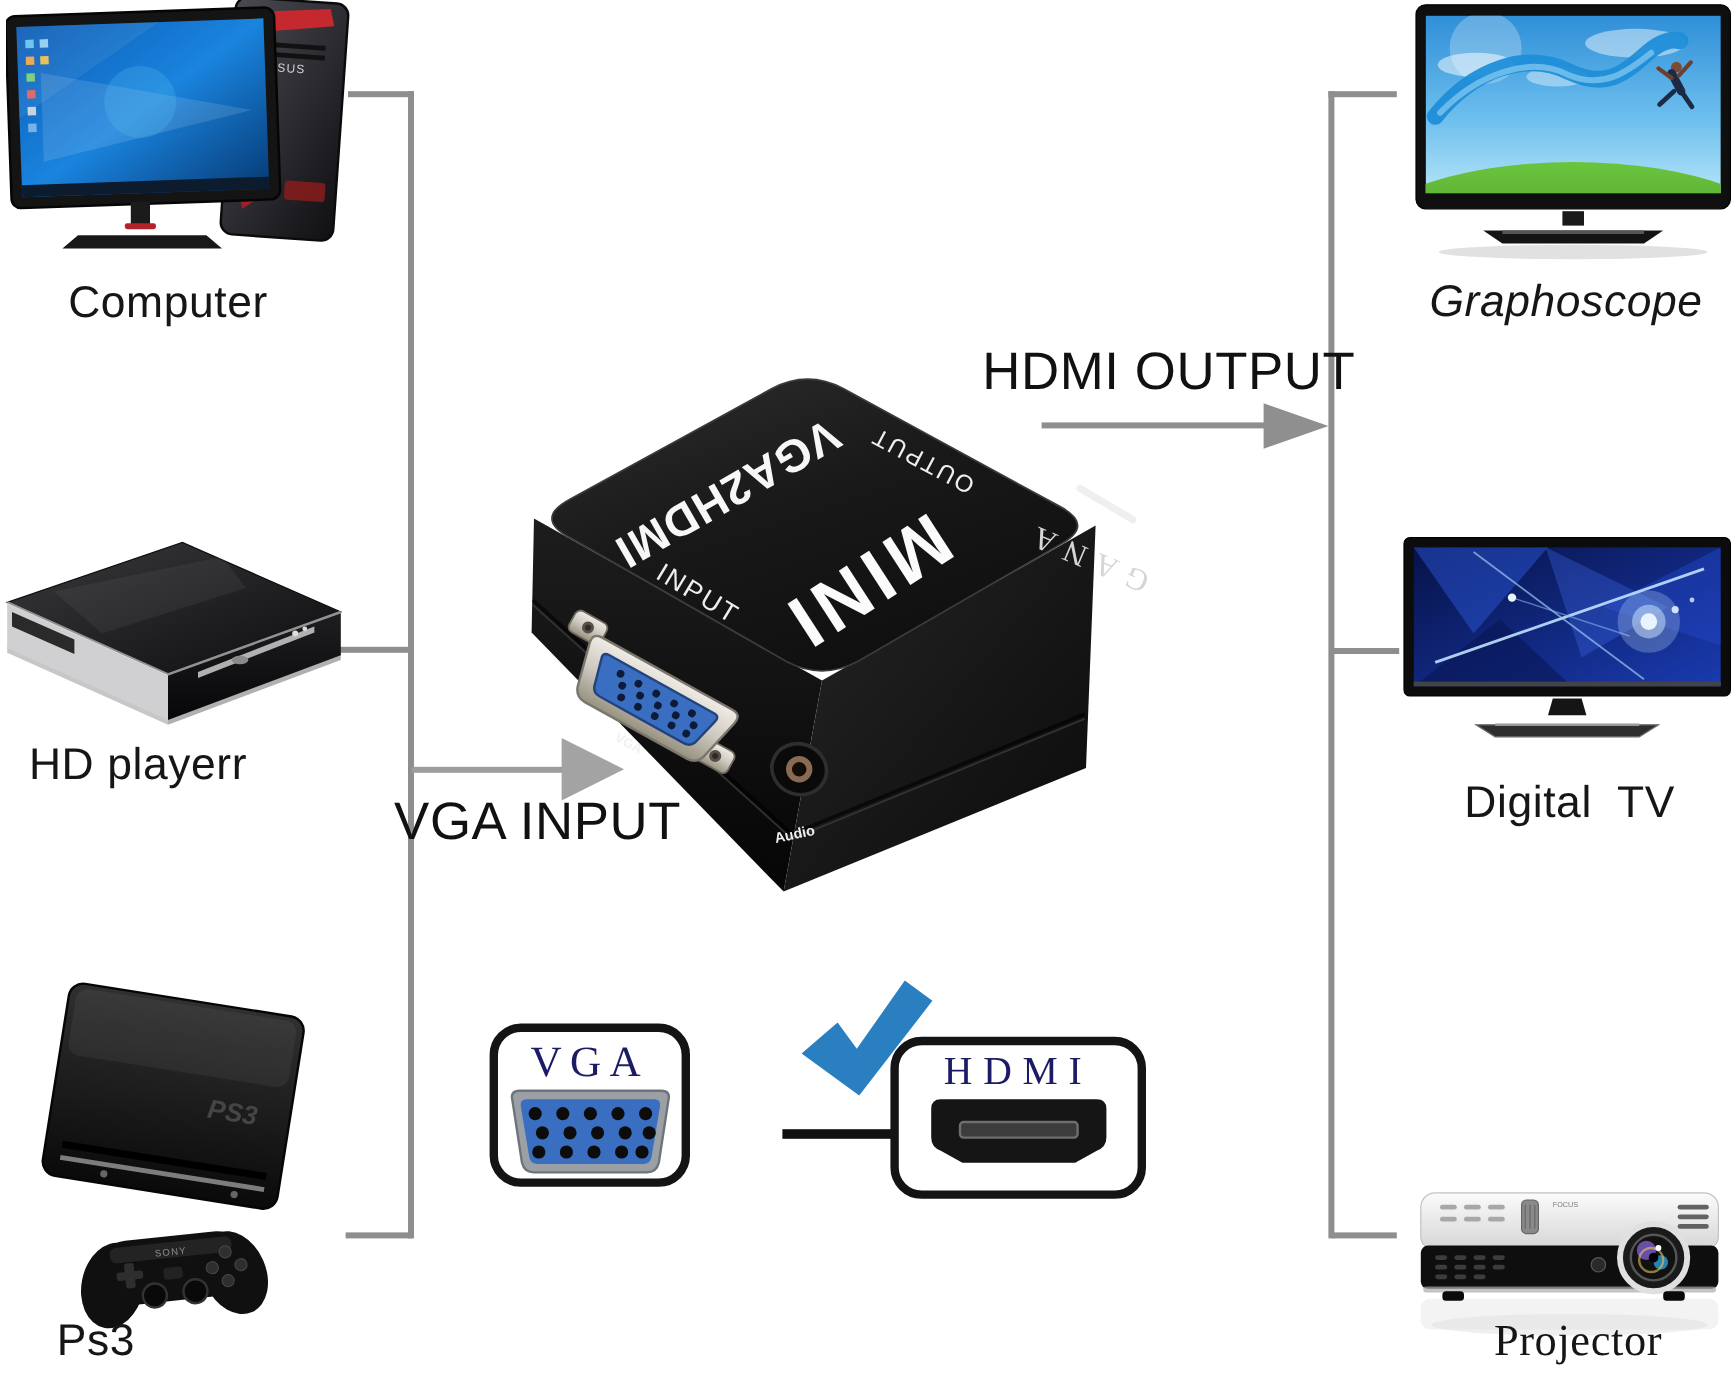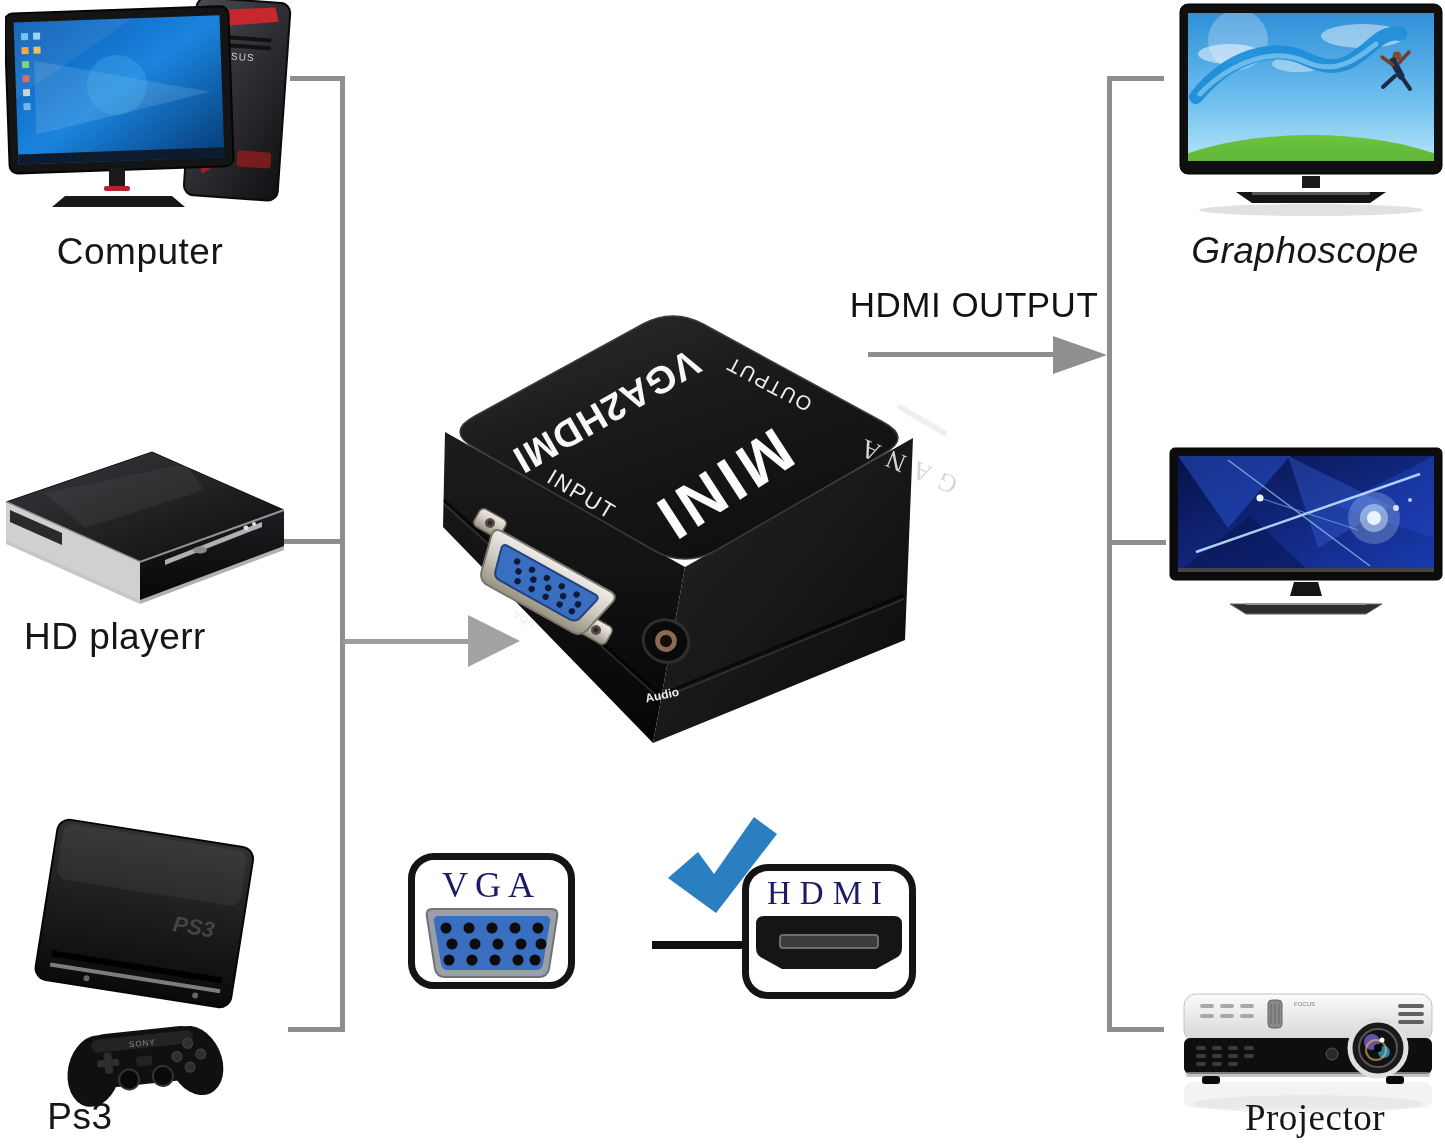--- a/index.html
+++ b/index.html
@@ -1,21 +1,21 @@
 <!DOCTYPE html>
 <html><head>
 <meta charset="utf-8">
 <style>
   html,body{margin:0;padding:0;background:#fff;}
   .canvas{position:relative;width:1445px;height:1145px;background:#fff;overflow:hidden;
           font-family:"Liberation Sans",sans-serif;}
   .abs{position:absolute;}
   .device-label{position:absolute;transform:translateX(-50%);font-size:37px;color:#161616;
                 letter-spacing:0.5px;white-space:pre;}
-  .flow-label{position:absolute;transform:translateX(-50%);font-size:35px;color:#111;
+  .flow-label{position:absolute;transform:translateX(-50%);font-size:44px;color:#111;
               letter-spacing:0.5px;white-space:pre;}
   .line{position:absolute;background:#8e8e8e;}
   .arrowhead{position:absolute;width:0;height:0;}
   .head-gray-vga{border-top:26px solid transparent;border-bottom:26px solid transparent;
                  border-left:52px solid #a3a3a3;}
   .head-gray-hdmi{border-top:19px solid transparent;border-bottom:19px solid transparent;
                   border-left:54px solid #8f8f8f;}
   .head-black{border-top:23px solid transparent;border-bottom:23px solid transparent;
               border-left:43px solid #111;}
   .badge{position:absolute;box-sizing:border-box;border:7px solid #141414;border-radius:26px;
@@ -226,20 +226,21 @@
     <text transform="translate(233,404) rotate(-12)" font-size="12" font-weight="bold" fill="#f0f0f0" text-anchor="middle">Audio</text>
 
     <text transform="translate(170,105) rotate(150)" font-size="38" font-weight="bold" fill="#f7f7f7" text-anchor="middle" letter-spacing="1">VGA2HDMI</text>
     <text transform="translate(282,172) rotate(147)" font-size="62" font-weight="bold" fill="#fbfbfb" text-anchor="middle" letter-spacing="5">MINI</text>
     <text transform="translate(342,83) rotate(208)" font-size="20" fill="#efefef" text-anchor="middle" letter-spacing="2">OUTPUT</text>
     <text transform="translate(148,206) rotate(31)" font-size="22" fill="#efefef" text-anchor="middle" letter-spacing="2">INPUT</text>
     <text class="serif" transform="translate(478,162) rotate(203)" font-size="26" fill="#d6d6d6" text-anchor="middle" letter-spacing="9">GANA</text>
   </svg>
 
   <div class="flow-label" style="left:974px;top:285px;">HDMI OUTPUT</div>
+  <div class="flow-label" style="left:448px;top:660px;">VGA INPUT</div>
 
   <div class="badge" style="left:408px;top:853px;width:167px;height:136px;">
     <div class="badge-text" style="font-size:36px;letter-spacing:7px;">VGA</div>
     <svg width="140" height="76" viewBox="0 0 140 76">
       <path d="M 11,3 H 129 Q 137,3 135,11 L 127,63 Q 125,71 117,71 H 23 Q 15,71 13,63 L 5,11 Q 3,3 11,3 Z" fill="#9aa0a6" stroke="#6f7479" stroke-width="2"></path>
       <path d="M 17,10 H 123 Q 129,10 128,16 L 121,58 Q 120,64 114,64 H 26 Q 20,64 19,58 L 12,16 Q 11,10 17,10 Z" fill="#3a6ec0"></path>
       <g fill="#0c0c0c">
         <circle cx="24" cy="22" r="5.5"></circle>
           <circle cx="47" cy="22" r="5.5"></circle>
           <circle cx="70" cy="22" r="5.5"></circle>
@@ -259,21 +260,21 @@
     </svg>
   </div>
 
   <svg class="abs" style="left:660px;top:812px;" width="122" height="122" viewBox="0 0 122 122">
     <polygon points="8,66 38,40 54,62 94,5 117,22 56,101" fill="#2a7fc1"></polygon>
   </svg>
 
   <div class="line" style="left:652px;top:941px;width:96px;height:8px;background:#111;"></div>
   <div class="arrowhead head-black" style="left:744px;top:922px;"></div>
 
-  <div class="badge" style="left:742px;top:864px;width:174px;height:135px;">
+  <div class="badge" style="left:742px;top:864px;width:213px;height:135px;">
     <div class="badge-text" style="font-size:33px;letter-spacing:9px;">HDMI</div>
     <svg width="152" height="62" viewBox="0 0 152 62">
       <path d="M 11,4 H 141 Q 149,4 149,12 V 36 Q 149,44 141,47 L 123,57 H 29 L 11,47 Q 3,44 3,36 V 12 Q 3,4 11,4 Z" fill="#151515"></path>
       <rect x="27" y="23" width="98" height="13" rx="3" fill="#3c3c3c" stroke="#6e6e6e" stroke-width="2"></rect>
     </svg>
   </div>
 
   <svg class="abs" style="left:1178px;top:2px;" width="267" height="215" viewBox="0 0 267 215">
     <defs>
       <linearGradient id="sky" x1="0" y1="0" x2="0" y2="1">
@@ -338,20 +339,21 @@
       <circle cx="206" cy="72" r="14" fill="#cfeaff" opacity="0.5"></circle>
       <circle cx="206" cy="72" r="7" fill="#eef8ff" opacity="0.95"></circle>
       <circle cx="228" cy="62" r="3" fill="#dff1ff" opacity="0.9"></circle>
       <circle cx="242" cy="54" r="2" fill="#dff1ff" opacity="0.8"></circle>
     </g>
     <rect x="10" y="122" width="256" height="4" fill="#444"></rect>
     <polygon points="126,136 150,136 154,150 122,150" fill="#151515"></polygon>
     <polygon points="62,158 214,158 198,168 78,168" fill="#2e2e2e" stroke="#666" stroke-width="1"></polygon>
     <line x1="78" y1="158" x2="198" y2="158" stroke="#999" stroke-width="2"></line>
   </svg>
+  <div class="device-label" style="left:1308px;top:648px;">Digital  TV</div>
 
   <svg class="abs" style="left:1172px;top:982px;" width="273" height="150" viewBox="0 0 273 150">
     <defs>
       <linearGradient id="prj" x1="0" y1="0" x2="0" y2="1">
           <stop offset="0" stop-color="#fbfbfb"></stop>
           <stop offset="1" stop-color="#d5d5d5"></stop>
         </linearGradient>
     </defs>
     <rect x="12" y="100" width="248" height="26" rx="8" fill="#999" opacity="0.12"></rect>
     <ellipse cx="136" cy="122" rx="115" ry="9" fill="#e0e0e0" opacity="0.5"></ellipse>

